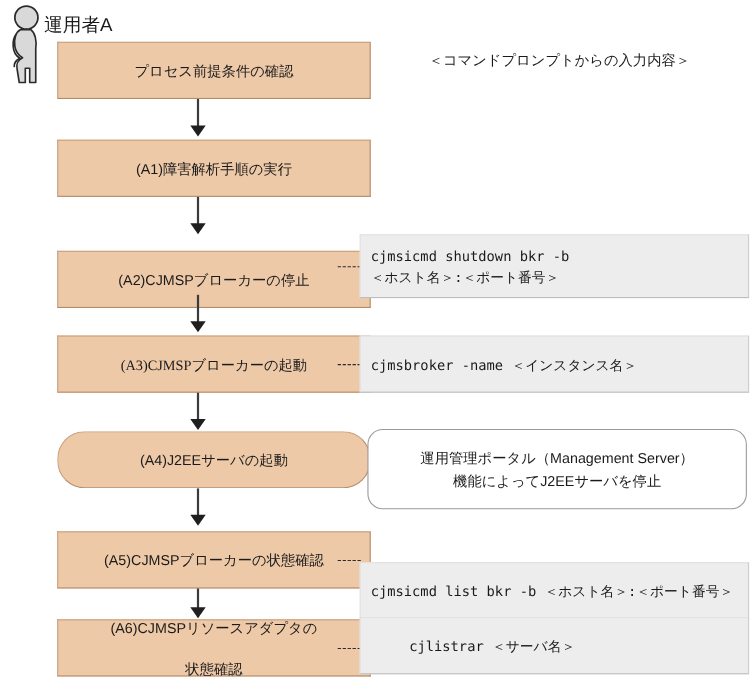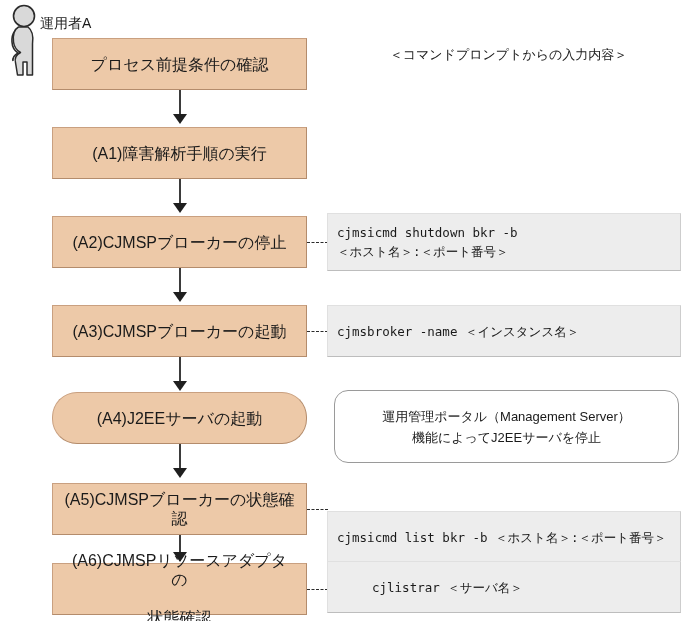--- a/index.html
+++ b/index.html
@@ -24,21 +24,21 @@
     position: absolute;
     left: 2px;
     top: 4px;
     width: 44px;
     height: 76px;
   }
   .actor-label {
     position: absolute;
     left: 40px;
     top: 14px;
-    font-size: 14px;
+    font-size: 17px;
     line-height: 18px;
     white-space: nowrap;
     color: #1a1a1a;
   }
 
   
   .col-header {
     position: absolute;
     left: 330px;
     top: 14px;
@@ -48,32 +48,32 @@
     line-height: 18px;
     white-space: nowrap;
     color: #1a1a1a;
     margin-top: 32px;
   }
 
   
   .proc {
     position: absolute;
     left: 52px;
-    width: 255px;
+    width: 285px;
     height: 52px;
     box-sizing: border-box;
     background: #edc9a8;
     border: 1px solid #c9a080;
     border-right-color: #b48c6c;
     border-bottom-color: #b48c6c;
     display: flex;
     align-items: center;
     justify-content: center;
     text-align: center;
-    font-size: 16px;
+    font-size: 13px;
     line-height: 19px;
     color: #1a1a1a;
   }
   .proc span { display: block; padding: 0 6px; }
 
   
   .arrow-line {
     position: absolute;
     left: 179px;
     width: 2px;
@@ -161,32 +161,32 @@
   </div>
   <div class="arrow-line" style="top:90px;height:26px;"></div>
   <div class="arrow-head" style="top:114px;"></div>
 
   <div class="proc" style="top:127px;">
     <span>(A1)障害解析手順の実行</span>
   </div>
   <div class="arrow-line" style="top:179px;height:26px;"></div>
   <div class="arrow-head" style="top:203px;"></div>
 
-  <div class="proc" style="top:216px;justify-content:center;">
+  <div class="proc" style="top:228px;justify-content:center;">
     <span>(A2)CJMSPブローカーの停止</span>
   </div>
   <div class="dash" style="top:242px;"></div>
   <div class="note-gray" style="top:213px;height:58px;">
     <span class="ln">cjmsicmd shutdown bkr -b</span>
     <span class="ln">＜ホスト名＞:＜ポート番号＞</span>
   </div>
   <div class="arrow-line" style="top:268px;height:26px;"></div>
   <div class="arrow-head" style="top:292px;"></div>
 
-  <div class="proc" style="top:305px;">
+  <div class="proc" style="top:305px;font-family:Liberation Serif, serif;">
     <span>(A3)CJMSPブローカーの起動</span>
   </div>
   <div class="dash" style="top:331px;"></div>
   <div class="note-gray" style="top:305px;height:52px;">
     <span class="ln">cjmsbroker -name ＜インスタンス名＞</span>
   </div>
   <div class="arrow-line" style="top:357px;height:26px;"></div>
   <div class="arrow-head" style="top:381px;"></div>
 
   <div class="proc" style="top:392px;border-radius:25px;">

